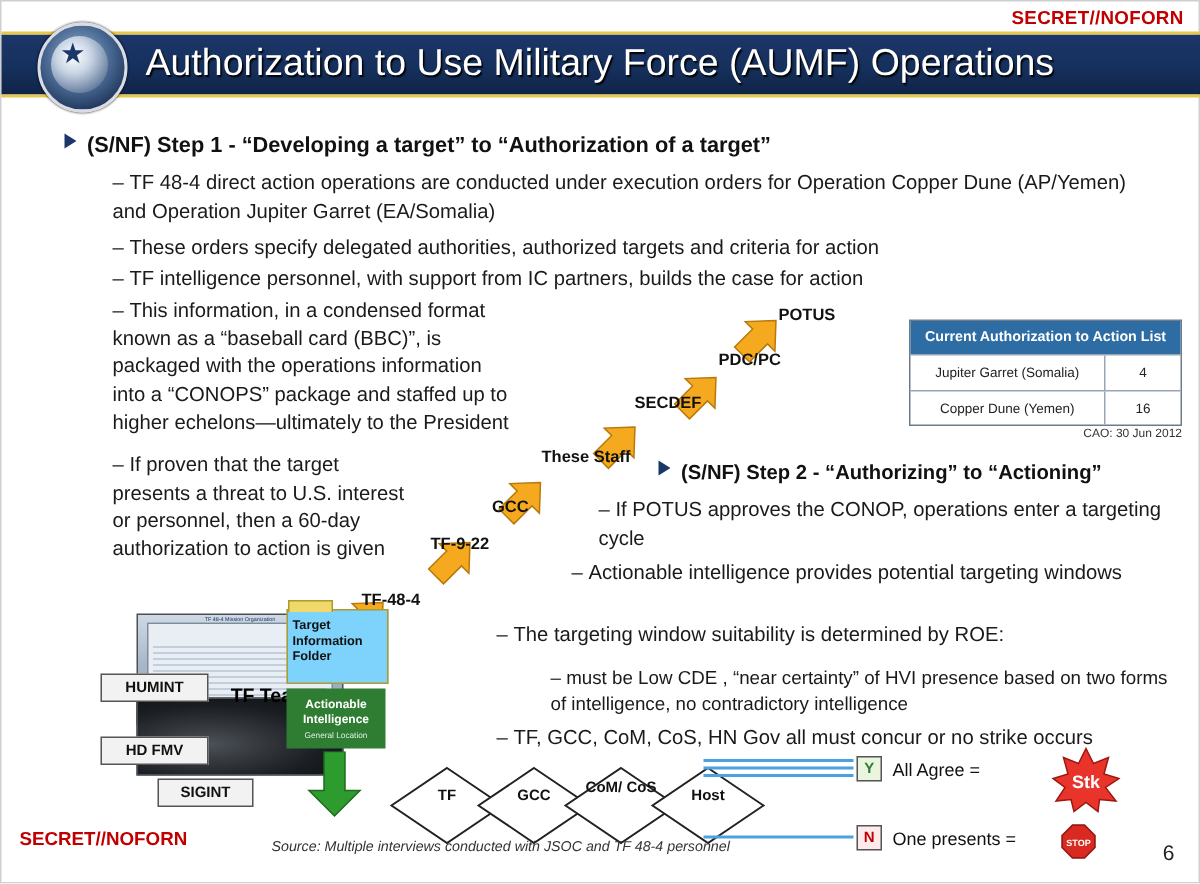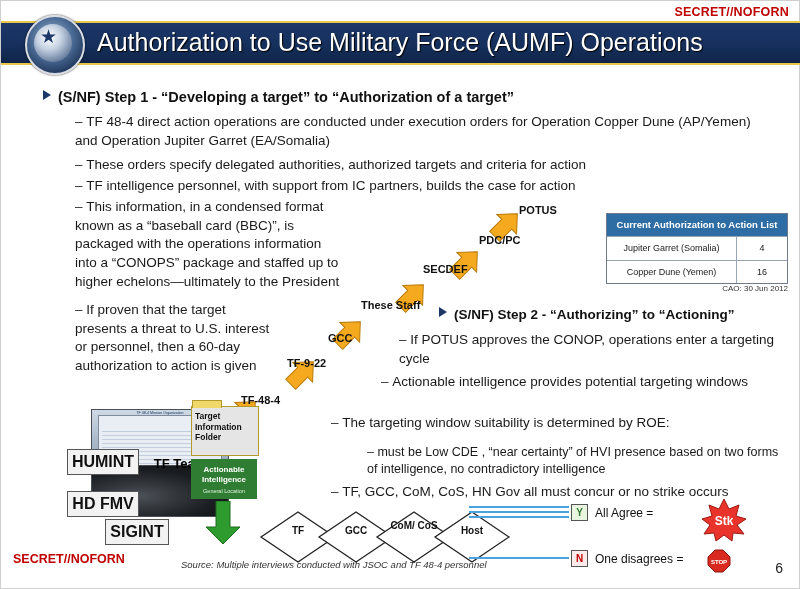--- a/index.html
+++ b/index.html
@@ -86,30 +86,30 @@
   .photo{position:absolute;background:#22262b;border:1px solid #4a4f55;}
   .p-main{left:24px;top:2px;width:136px;height:72px;
     background:linear-gradient(#cfd9e4,#a8b8c9 45%,#8d9fb2);}
   .p-main .frame{position:absolute;left:6px;top:5px;right:6px;bottom:6px;border:1px solid #7d8c9c;background:#e9eef4;}
   .p-main .cap{position:absolute;left:0;top:1px;width:100%;text-align:center;font-size:3.6px;color:#1b3668;}
   .p-main .lines{position:absolute;left:10px;top:18px;width:116px;height:40px;
      background:repeating-linear-gradient(transparent 0 3px,#b9c6d6 3px 4px);opacity:.8;}
   .p-dark{left:24px;top:58px;width:136px;height:50px;background:#111417;}
   .p-dark .noise{position:absolute;inset:0;
     background:radial-gradient(ellipse at 35% 60%, #4c5157 0%, #1a1d21 60%, #0c0e10 100%);}
-  .lbl{position:absolute;background:#f2f2f2;border:1px solid #555;font-size:16px;
+  .lbl{position:absolute;background:#f2f2f2;border:1px solid #555;font-size:10px;
     text-align:center;padding:3px 0;font-weight:bold;color:#111;}
   .l-humint{left:0px;top:42px;width:70px;}
   .l-hdfmv{left:0px;top:84px;width:70px;}
   .l-sigint{left:38px;top:112px;width:62px;}
   .l-tfteam{left:76px;top:46px;width:74px;background:none;border:none;font-size:13px;color:#000;}
 
   
   .folder{
-    position:absolute;left:190px;top:405px;width:66px;height:48px;background:#e5e5e5;
+    position:absolute;left:190px;top:405px;width:66px;height:48px;background:#7dd3fc;
     border:1px solid #b09a2b;
   }
   .folder .tab{position:absolute;left:0;top:-7px;width:28px;height:7px;background:#f0d96a;border:1px solid #b09a2b;border-bottom:none;}
   .folder .t{position:absolute;left:3px;top:4px;right:3px;font-size:8.5px;font-weight:bold;color:#111;line-height:1.25;}
   .actint{
     position:absolute;left:190px;top:458px;width:66px;height:40px;background:#2e7d32;color:#fff;
     font-size:8px;font-weight:bold;text-align:center;padding-top:6px;box-sizing:border-box;line-height:1.2;
   }
   .actint .sub{font-weight:normal;font-size:5.5px;color:#dff0df;margin-top:4px;}
   .greenarrow{position:absolute;left:203px;top:500px;width:38px;height:44px;}
@@ -298,21 +298,21 @@
 
   <div class="flowline" style="left:468px;top:505px;width:100px;"></div>
   <div class="flowline" style="left:468px;top:510px;width:100px;"></div>
   <div class="flowline" style="left:468px;top:515px;width:100px;"></div>
   <div class="flowline" style="left:468px;top:556px;width:100px;"></div>
 
   <div class="yn y" style="left:570px;top:503px;">Y</div>
   <div class="yn n" style="left:570px;top:549px;">N</div>
 
   <div class="legend" style="left:594px;top:505px;">All Agree =</div>
-  <div class="legend" style="left:594px;top:551px;">One disagrees =</div>
+  <div class="legend" style="left:594px;top:551px;">One presents =</div>
 
   <div class="stk" style="left:700px;top:497px;">
     <svg width="46" height="44" viewBox="0 0 46 44">
       <polygon points="23,1 28,11 38,7 35,18 45,21 36,27 43,36 32,35 31,43 23,37 15,43 13,35 3,36 9,27 1,21 11,18 8,7 18,11" fill="#e8342a" stroke="#9c1810" stroke-width="1"></polygon>
       <text x="23" y="27" text-anchor="middle" font-size="12" font-weight="bold" fill="#ffffff" font-family="Liberation Sans, sans-serif">Stk</text>
     </svg>
   </div>
 
   <div class="stopsign" style="left:706px;top:548px;">
     <svg width="24" height="24" viewBox="0 0 24 24">

